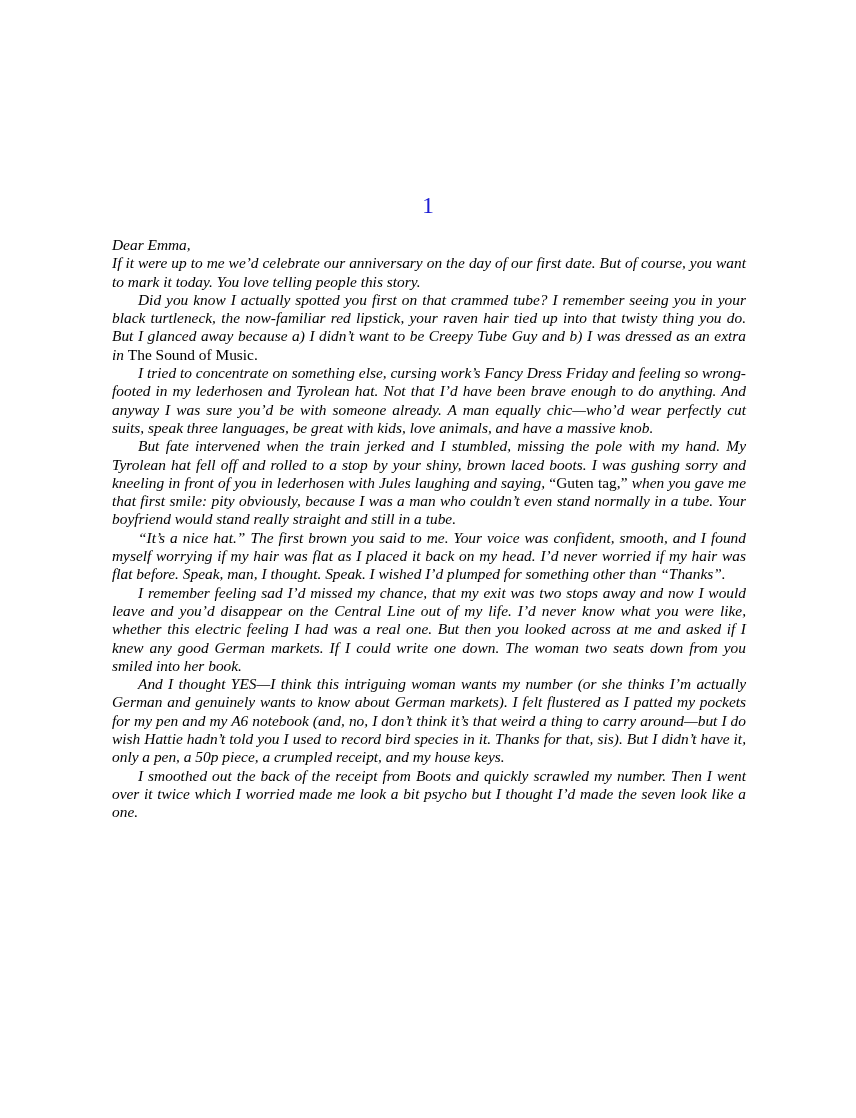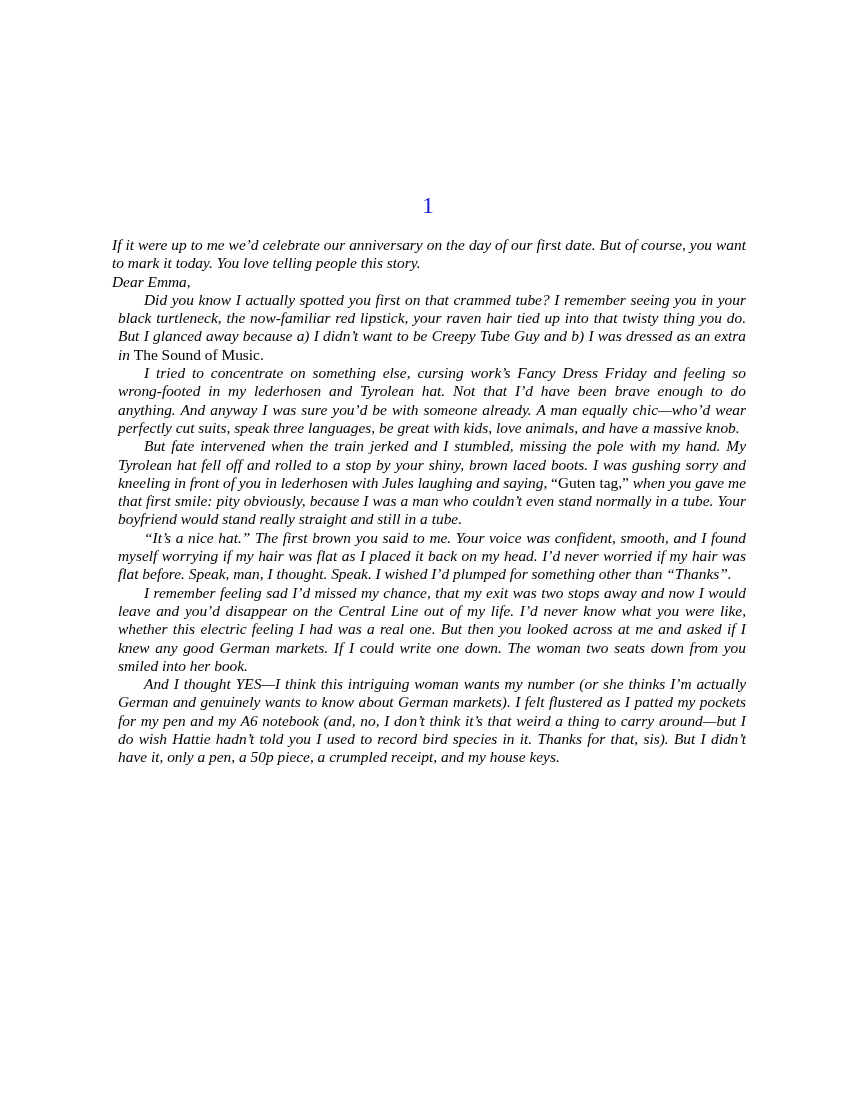--- a/index.html
+++ b/index.html
@@ -36,34 +36,34 @@
     font-size: 15.4px;
     line-height: 18.3px;
     text-align: justify;
   }
   .letter-body p {
     margin: 0;
     padding: 0;
   }
   .letter-body p.indent {
     text-indent: 26px;
-    margin-left: 6px;
   }
   .letter-body span.roman {
     font-style: normal;
   }
 </style>
 </head>
 <body>
 
 <div class="page">
   <div class="chapter-number" style="color: rgb(31, 31, 212);">1</div>
   <div class="letter-body">
+      <p><span class="italic">Dear Emma,</span></p>
       <p><span class="italic">If it were up to me we’d celebrate our anniversary on the day of our first date. But of course, you want to mark it today. You love telling people this story.</span></p>
-      <p><span class="italic">Dear Emma,</span></p>
       <p class="indent"><span class="italic">Did you know I actually spotted you first on that crammed tube? I remember seeing you in your black turtleneck, the now-familiar red lipstick, your raven hair tied up into that twisty thing you do. But I glanced away because a) I didn’t want to be Creepy Tube Guy and b) I was dressed as an extra in </span><span class="roman">The Sound of Music.</span></p>
       <p class="indent"><span class="italic">I tried to concentrate on something else, cursing work’s Fancy Dress Friday and feeling so wrong-footed in my lederhosen and Tyrolean hat. Not that I’d have been brave enough to do anything. And anyway I was sure you’d be with someone already. A man equally chic—who’d wear perfectly cut suits, speak three languages, be great with kids, love animals, and have a massive knob.</span></p>
       <p class="indent"><span class="italic">But fate intervened when the train jerked and I stumbled, missing the pole with my hand. My Tyrolean hat fell off and rolled to a stop by your shiny, brown laced boots. I was gushing sorry and kneeling in front of you in lederhosen with Jules laughing and saying, </span><span class="roman">“Guten tag,”</span><span class="italic"> when you gave me that first smile: pity obviously, because I was a man who couldn’t even stand normally in a tube. Your boyfriend would stand really straight and still in a tube.</span></p>
       <p class="indent"><span class="italic">“It’s a nice hat.” The first brown you said to me. Your voice was confident, smooth, and I found myself worrying if my hair was flat as I placed it back on my head. I’d never worried if my hair was flat before. Speak, man, I thought. Speak. I wished I’d plumped for something other than “Thanks”.</span></p>
       <p class="indent"><span class="italic">I remember feeling sad I’d missed my chance, that my exit was two stops away and now I would leave and you’d disappear on the Central Line out of my life. I’d never know what you were like, whether this electric feeling I had was a real one. But then you looked across at me and asked if I knew any good German markets. If I could write one down. The woman two seats down from you smiled into her book.</span></p>
       <p class="indent"><span class="italic">And I thought YES—I think this intriguing woman wants my number (or she thinks I’m actually German and genuinely wants to know about German markets). I felt flustered as I patted my pockets for my pen and my A6 notebook (and, no, I don’t think it’s that weird a thing to carry around—but I do wish Hattie hadn’t told you I used to record bird species in it. Thanks for that, sis). But I didn’t have it, only a pen, a 50p piece, a crumpled receipt, and my house keys.</span></p>
+      <p class="indent"><span class="italic">I smoothed out the back of the receipt from Boots and quickly scrawled my number. Then I went over it twice which I worried made me look a bit psycho but I thought I’d made the seven look like a one.</span></p>
     </div>
 </div>
 
 </body></html>

